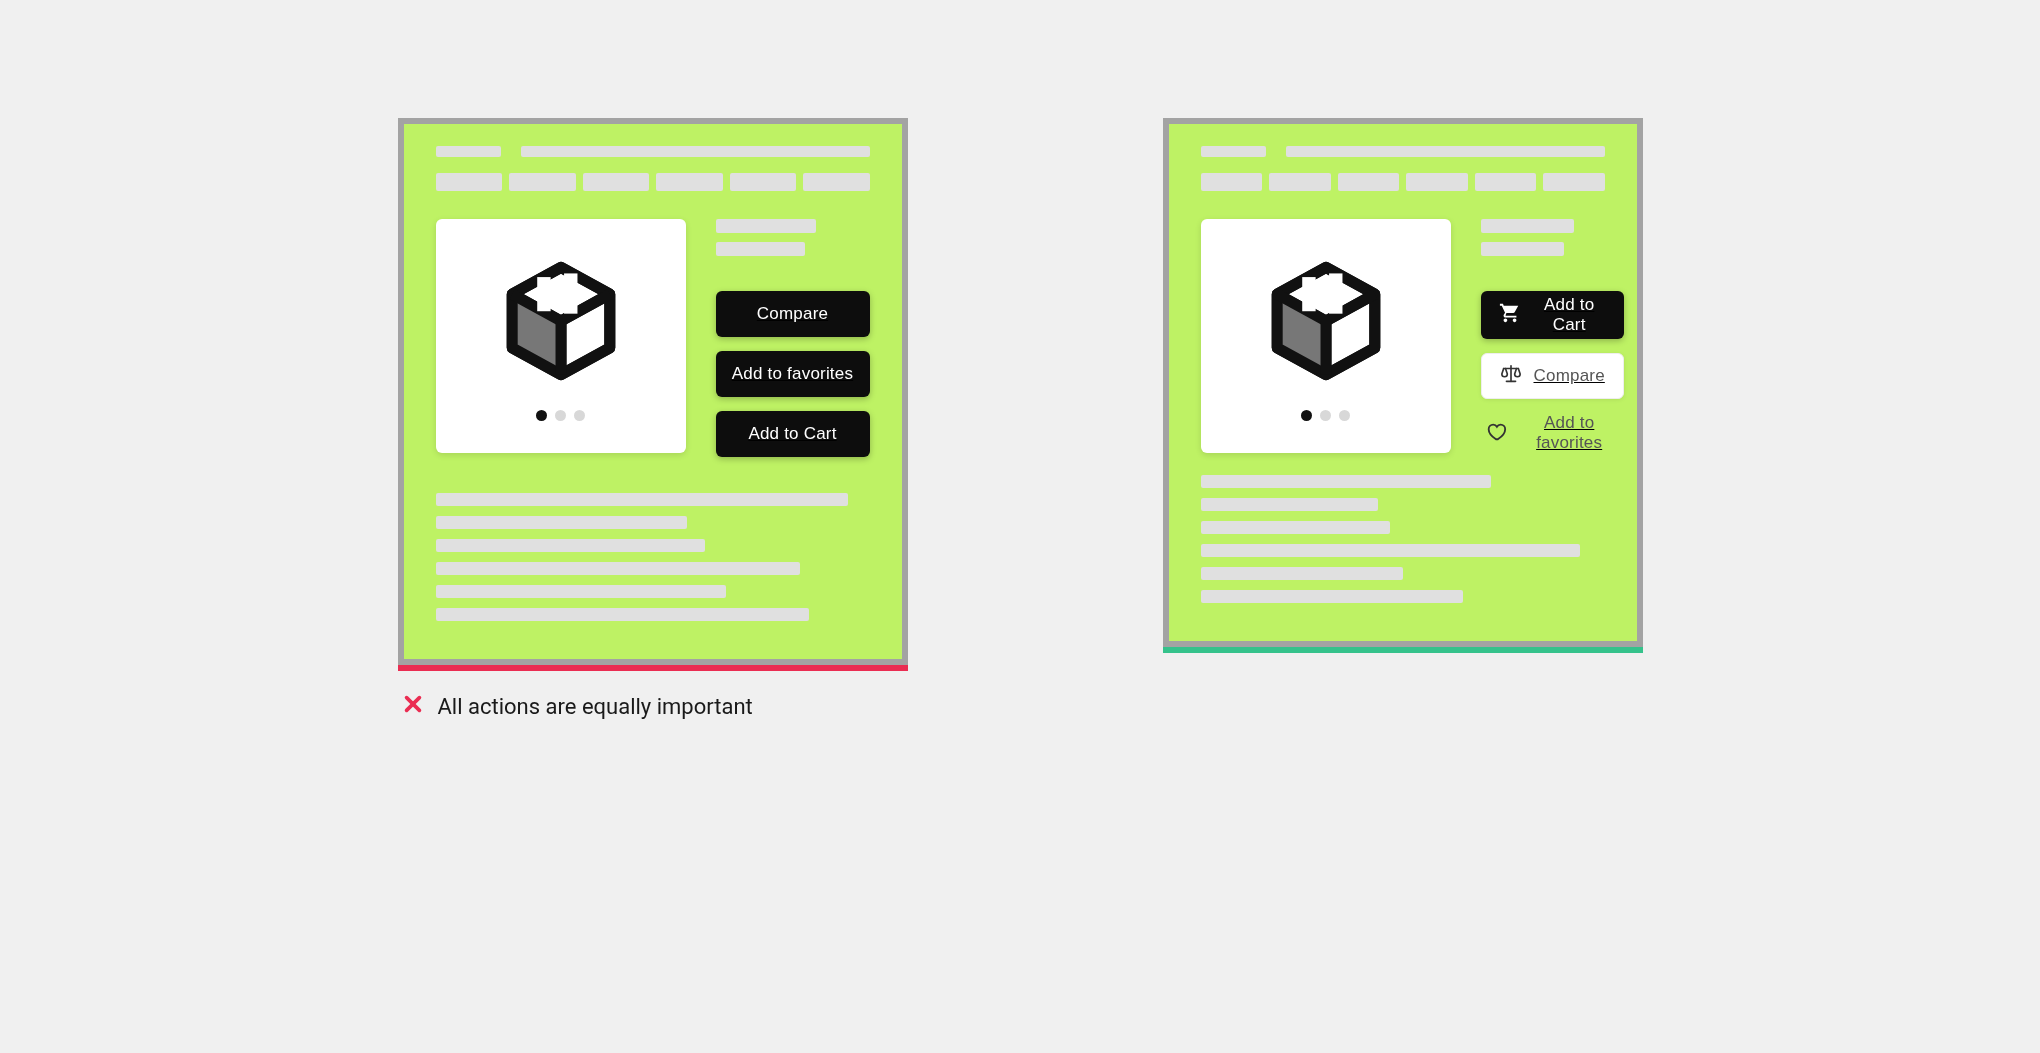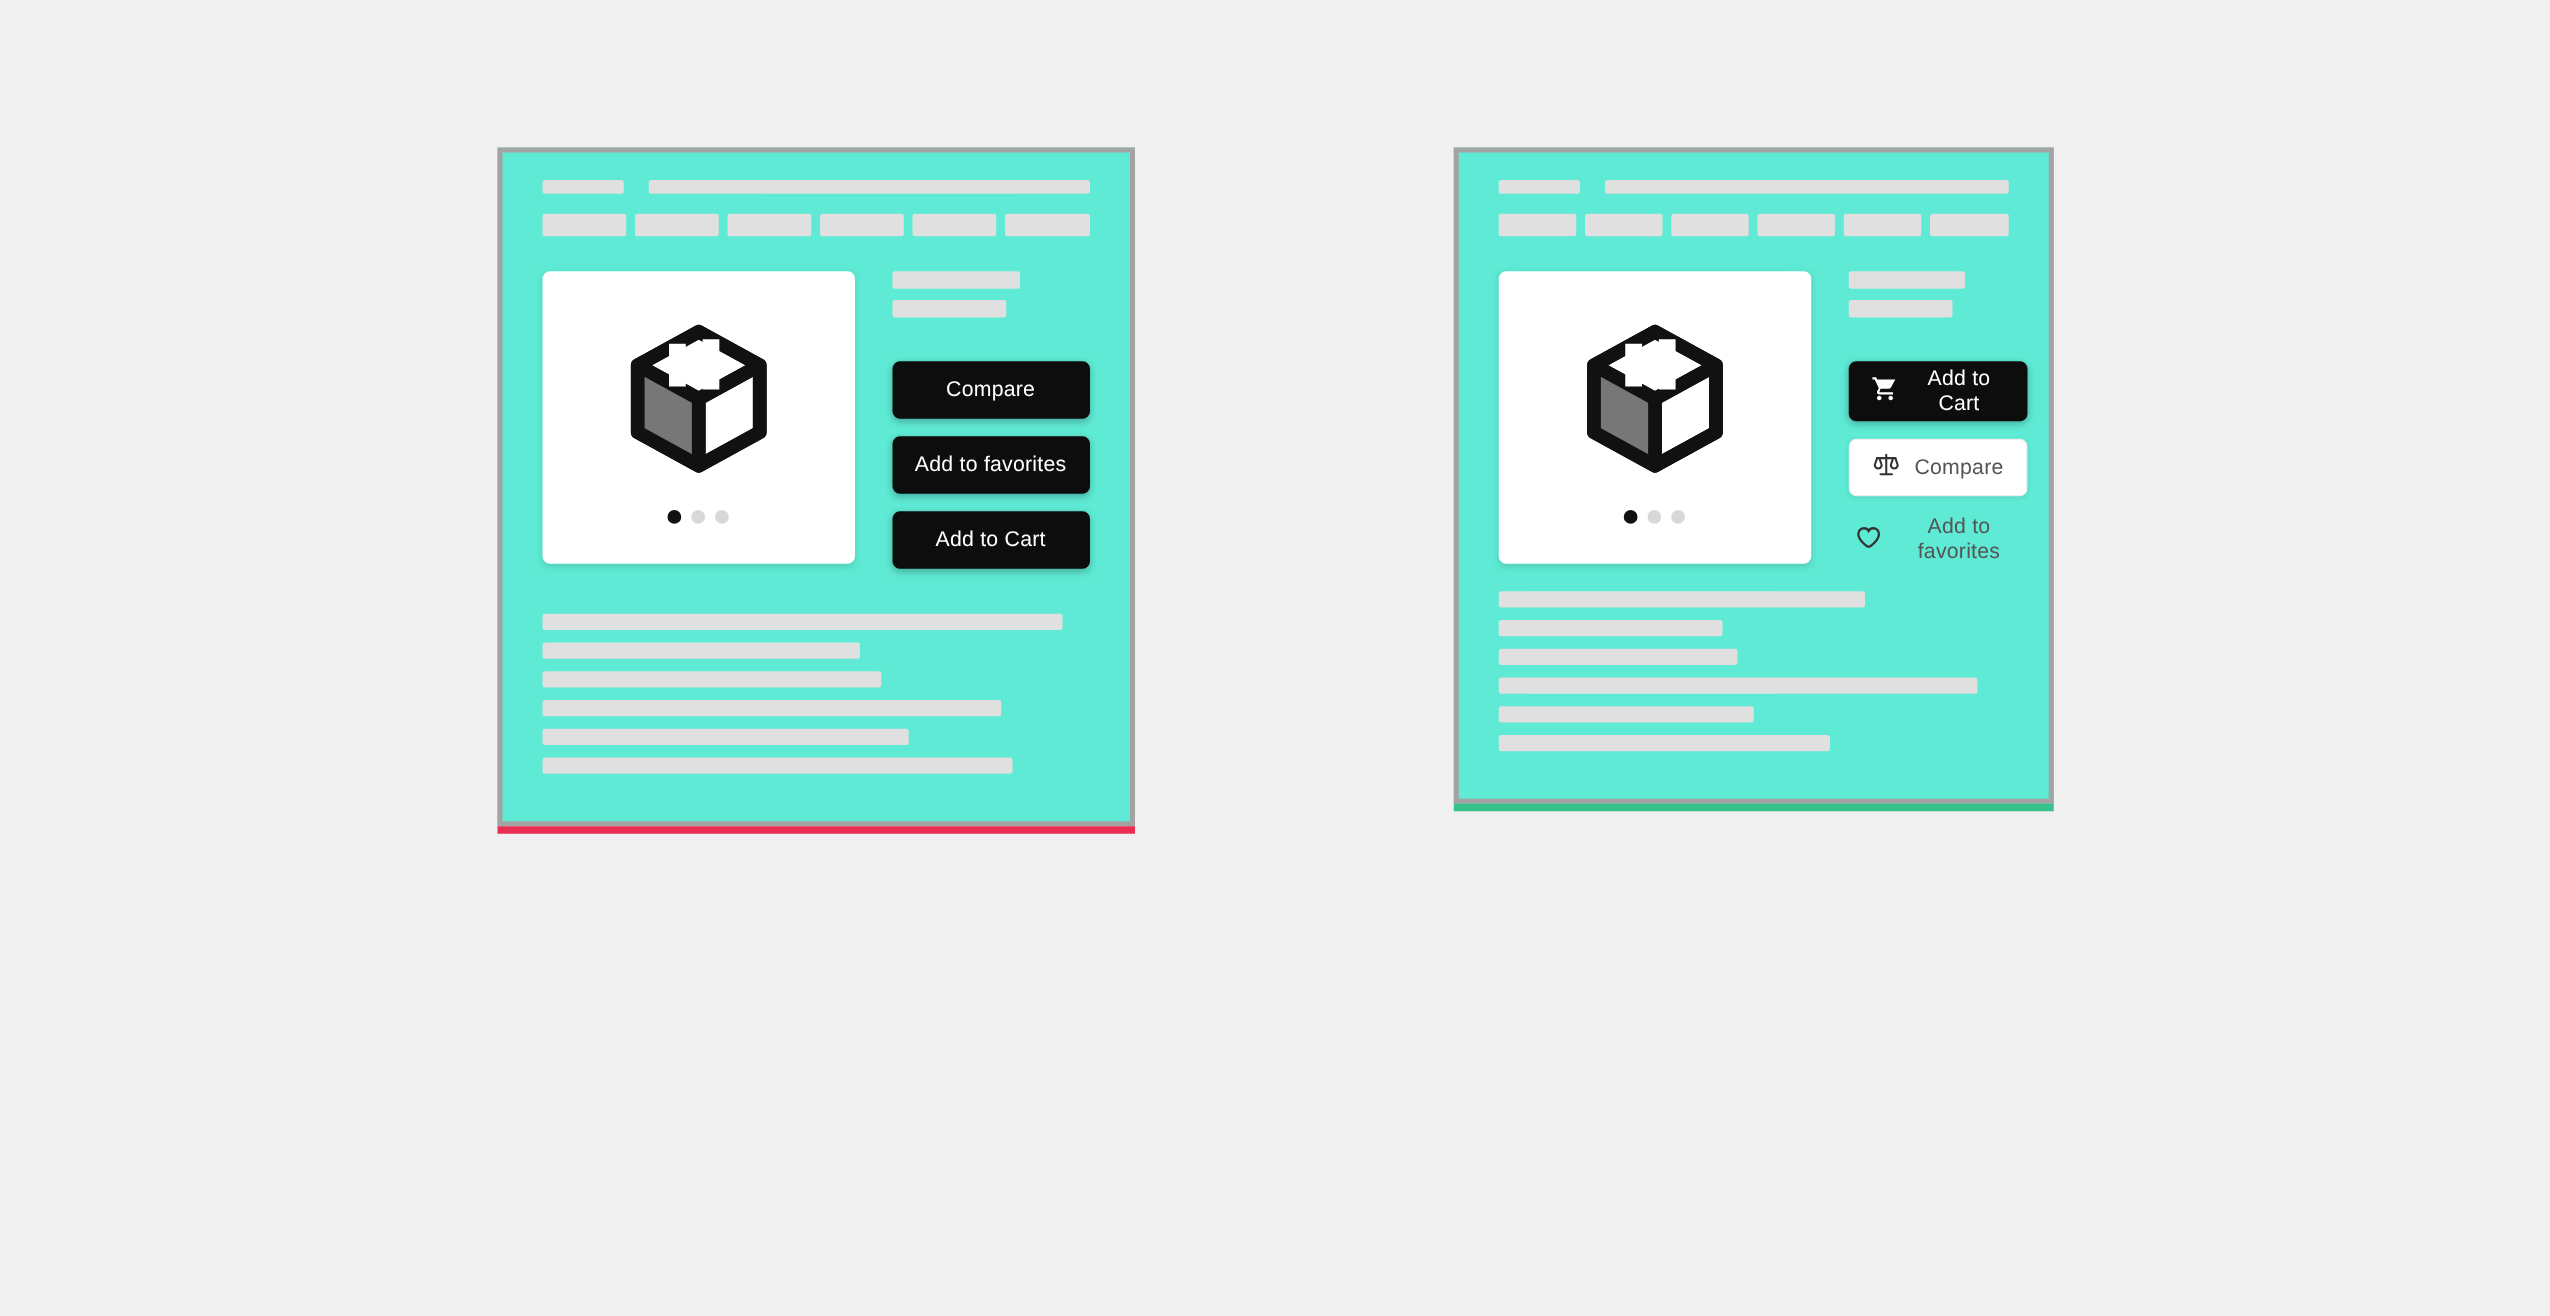--- a/index.html
+++ b/index.html
@@ -14,25 +14,26 @@
     padding-top: 118px;
     gap: 255px;
   }
   .example {
     width: 510px;
     display: flex;
     flex-direction: column;
   }
   .example.good { width: 480px; }
   .mockup {
-    background: #5eead4;
-    border: 4px solid #a3a3a3;
+    background: #bef264;
+    border: 6px solid #a3a3a3;
     padding: 22px 32px 28px 32px;
     display: flex;
     flex-direction: column;
+    text-decoration: underline;
   }
   .mock-header {
     display: flex;
     justify-content: space-between;
     gap: 20px;
     margin-bottom: 10px;
   }
   .mock-header-left { flex: 0 0 65px; }
   .mock-header-right { flex: 1; }
   .gray-bar { background: #e0e0e0; height: 11px; border-radius: 2px; margin-bottom: 6px; }
@@ -209,20 +210,29 @@
     <div class="desc-bars">
       <div class="gray-bar" style="width:95%"></div>
       <div class="gray-bar" style="width:58%"></div>
       <div class="gray-bar" style="width:62%"></div>
       <div class="gray-bar" style="width:84%"></div>
       <div class="gray-bar" style="width:67%"></div>
       <div class="gray-bar" style="width:86%"></div>
     </div>
   </div>
   <div class="underline bad"></div>
+  <div class="caption">
+    <span>
+      <svg viewBox="0 0 24 24" stroke="#ea2d52" stroke-width="4" stroke-linecap="round">
+          <line x1="5" y1="5" x2="19" y2="19"></line>
+          <line x1="19" y1="5" x2="5" y2="19"></line>
+        </svg>
+    </span>
+    <span>All actions are equally important</span>
+  </div>
 </div>
 
 <div class="example good">
   <div class="mockup">
     <div class="mock-header">
       <div class="mock-header-left">
           <div class="gray-bar" style="width:100%"></div>
         </div>
       <div class="mock-header-right">
           <div class="gray-bar" style="width:100%"></div>

